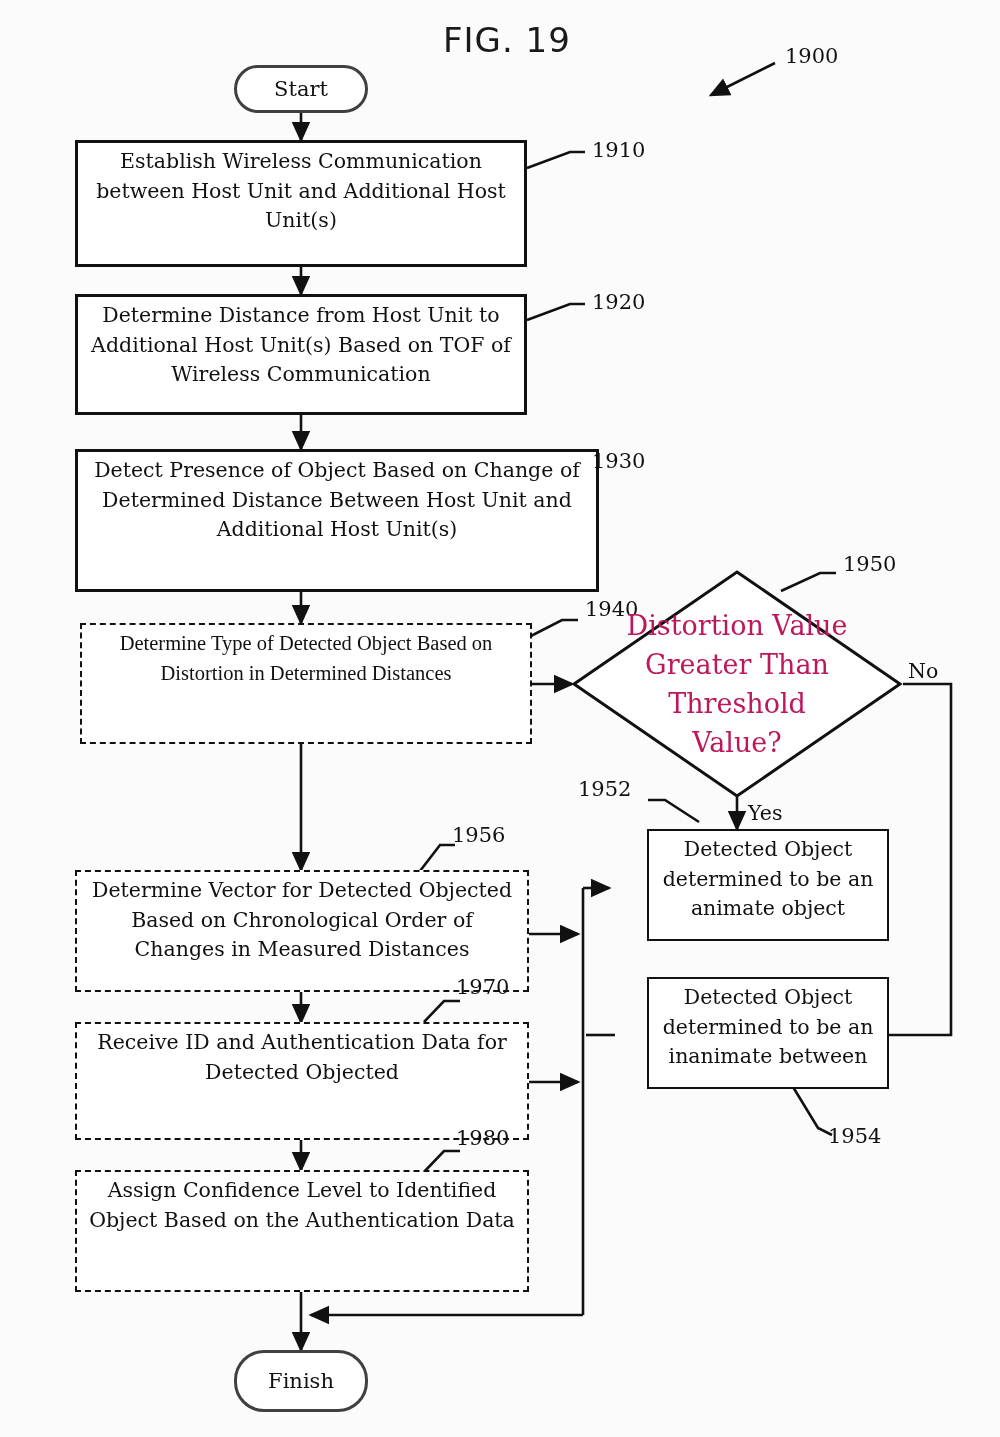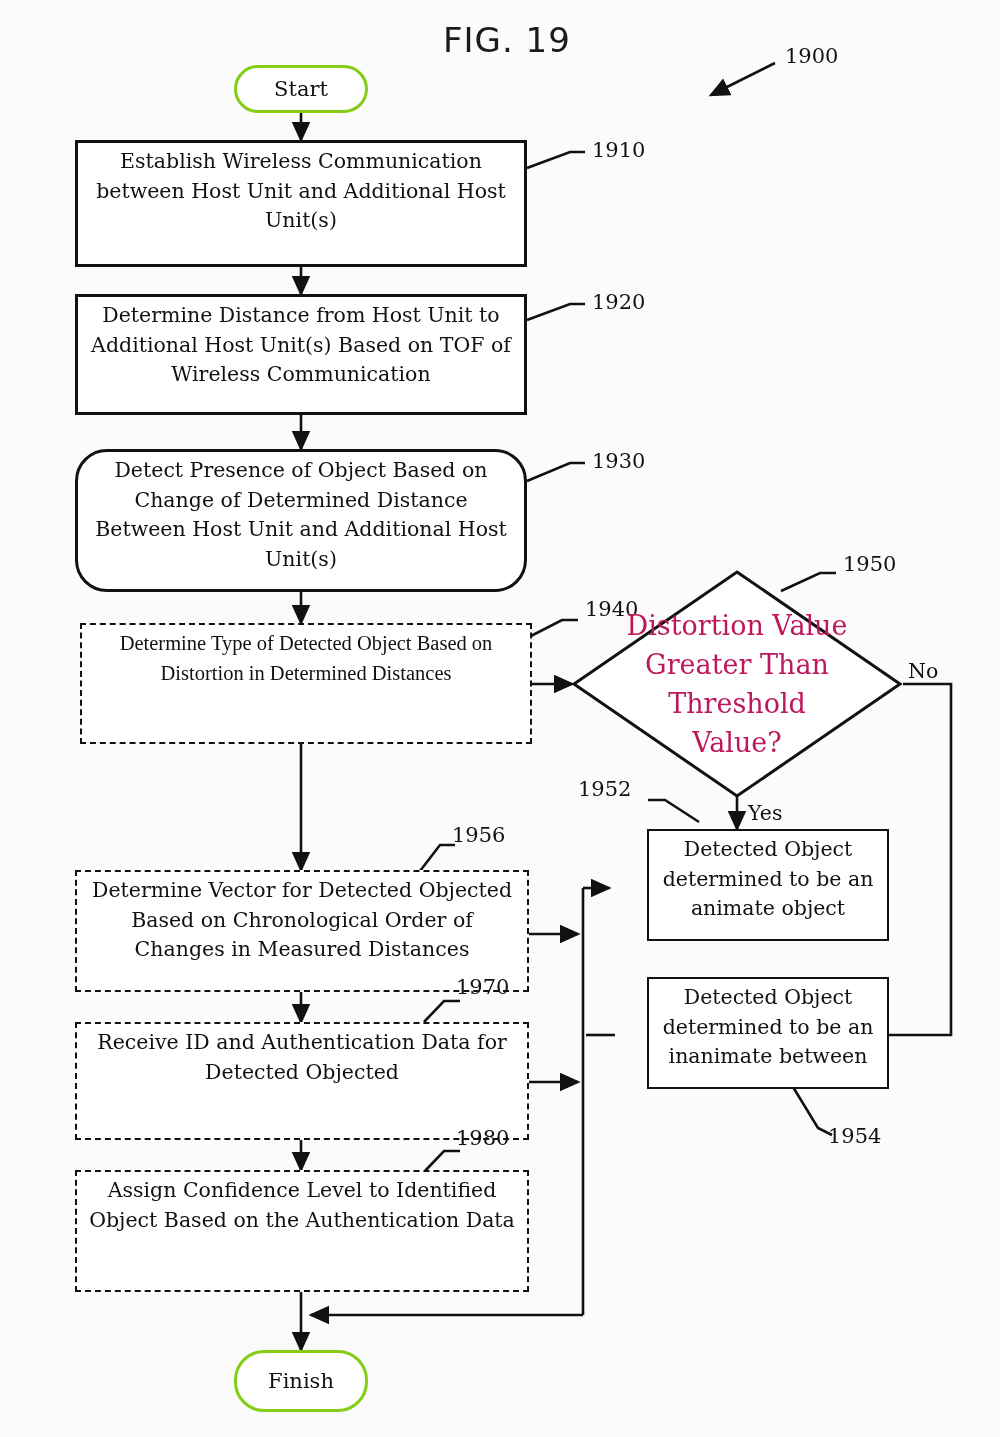--- a/index.html
+++ b/index.html
@@ -48,21 +48,21 @@
     border-width: 2px;
     margin-left: 32px;
   }
   .box.dashed {
     border: 2.5px dashed #111;
   }
   .terminator {
     position: absolute;
     box-sizing: border-box;
     background: #ffffff;
-    border: 3px solid #84cc16;
+    border: 3px solid #404040;
     border-radius: 30px;
     display: flex;
     align-items: center;
     justify-content: center;
     text-align: center;
     font-size: 21px;
     color: #111;
   }
   .diamond-wrap {
     position: absolute;
@@ -166,21 +166,21 @@
   <div class="box" style="left:75px; top:140px; width:452px; height:127px;">
     <span>Establish Wireless Communication between Host Unit and Additional Host Unit(s)</span>
   </div>
   <div class="ref" style="left:592px; top:138px;">1910</div>
 
   <div class="box" style="left:75px; top:294px; width:452px; height:121px;">
     <span>Determine Distance from Host Unit to Additional Host Unit(s) Based on TOF of Wireless Communication</span>
   </div>
   <div class="ref" style="left:592px; top:290px;">1920</div>
 
-  <div class="box" style="left:75px; top:449px; width:452px; height:143px;border-radius:32px;">
+  <div class="box" style="left:75px; top:449px; width:524px; height:143px;">
     <span>Detect Presence of Object Based on Change of Determined Distance Between Host Unit and Additional Host Unit(s)</span>
   </div>
   <div class="ref" style="left:592px; top:449px;">1930</div>
 
   <div class="box dashed" style="left:80px; top:623px; width:452px; height:121px;font-family:Liberation Serif, serif;">
     <span>Determine Type of Detected Object Based on Distortion in Determined Distances</span>
   </div>
   <div class="ref" style="left:585px; top:597px;">1940</div>
 
   <div class="diamond-wrap" style="left:570px; top:568px; width:334px; height:232px;">

